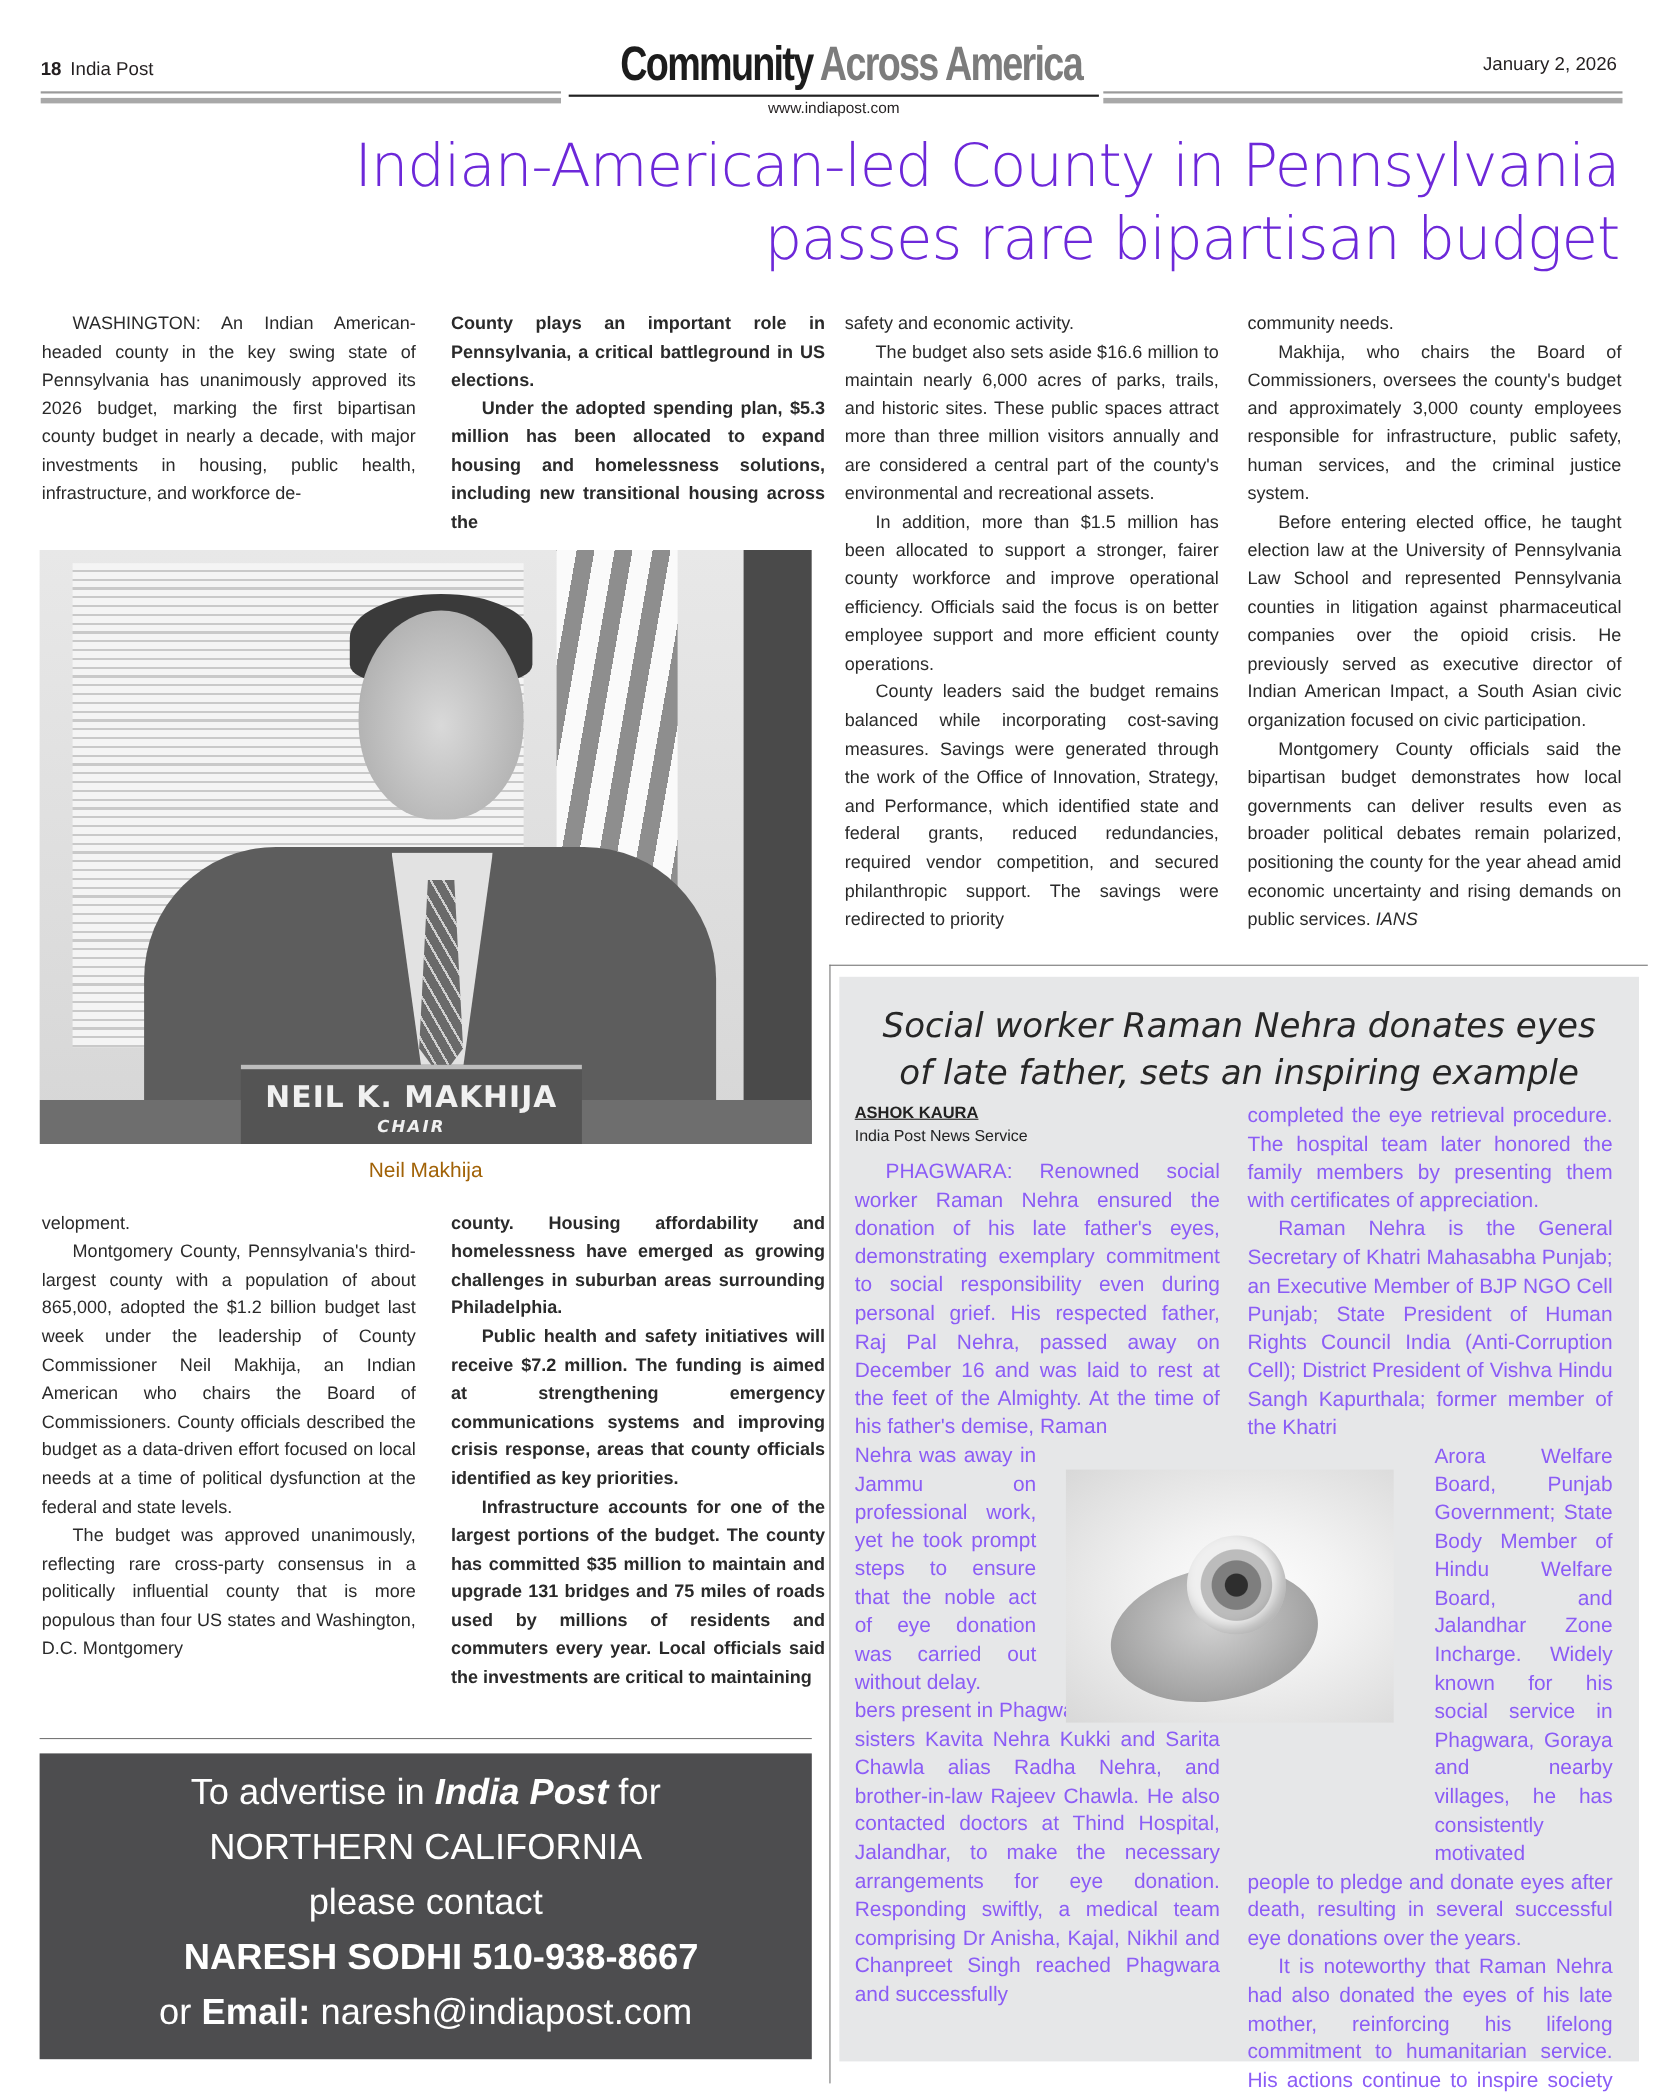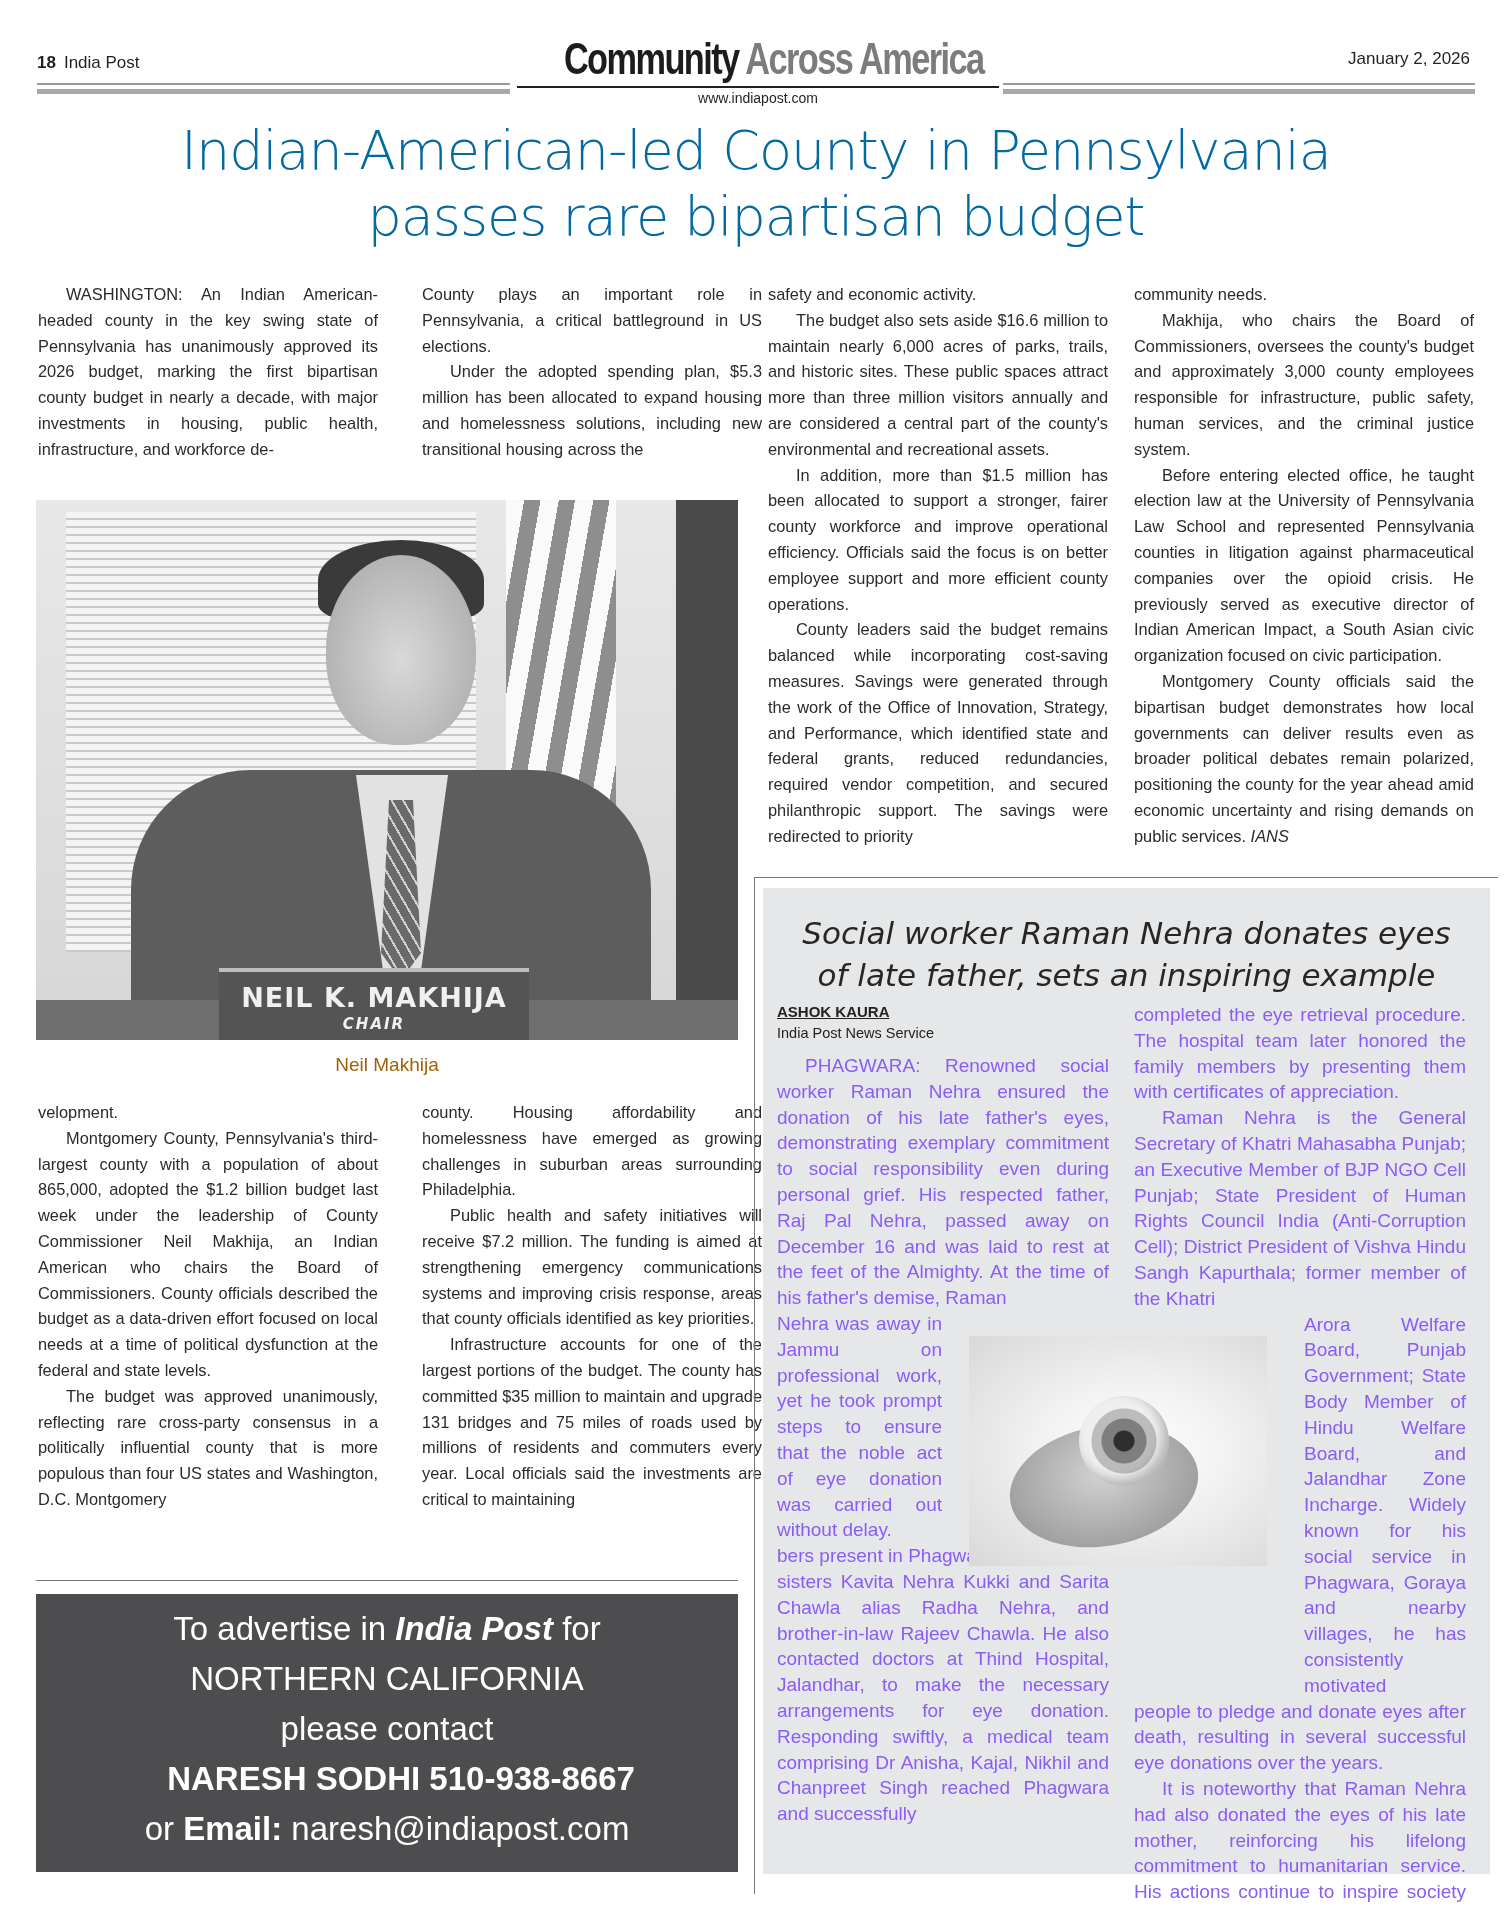--- a/index.html
+++ b/index.html
@@ -17,31 +17,31 @@
   .section-title .w1 { color: #1c1c1c; }
   .section-title .w2 { color: #7c7c7c; }
   .rule-left  { position: absolute; left: 37px; top: 83px; width: 473px; height: 2px; background: #9a9a9a; }
   .rule-left2 { position: absolute; left: 37px; top: 89px; width: 473px; height: 5px; background: #a8a8a8; }
   .rule-right  { position: absolute; left: 1003px; top: 83px; width: 472px; height: 2px; background: #9a9a9a; }
   .rule-right2 { position: absolute; left: 1003px; top: 89px; width: 472px; height: 5px; background: #a8a8a8; }
   .rule-center { position: absolute; left: 517px; top: 86px; width: 482px; height: 2px; background: #222; }
   .site-url { position: absolute; left: 517px; top: 90px; width: 482px; text-align: center; font-size: 14px; }
 
   
-  .headline { position: absolute; left: 40px; top: 118px; width: 1432px; text-align: center;
+  .headline { position: absolute; left: 40px; top: 118px; width: 1432px; text-align: right;
     font-family: "DejaVu Sans", sans-serif; font-weight: 300; font-size: 54px; line-height: 66px;
-    color: #0369a1; letter-spacing: -1px; }
+    color: #6d28d9; letter-spacing: -1px; }
 
   
   .col { position: absolute; width: 340px; font-size: 16.4px; line-height: 25.8px; text-align: justify; color: #2a2a2a; }
   .col p { text-indent: 28px; }
   .col p.cont { text-indent: 0; }
 
   .c1 { left: 38px; }
-  .c2 { left: 422px; }
+  .c2 { left: 410px; font-weight: bold; }
   .c3 { left: 768px; }
   .c4 { left: 1134px; }
 
   
   .photo { position: absolute; left: 36px; top: 500px; width: 702px; height: 540px; overflow: hidden;
     background: linear-gradient(180deg, #e8e8e8 0%, #d6d6d6 100%); padding-left: 45px; }
   .photo .blinds { position: absolute; left: 30px; top: 12px; width: 410px; height: 440px;
     background: repeating-linear-gradient(180deg, #f4f4f4 0 6px, #c9c9c9 6px 8px); }
   .photo .flag-us { position: absolute; left: 470px; top: 0; width: 110px; height: 440px;
     background: repeating-linear-gradient(100deg, #fafafa 0 18px, #8e8e8e 18px 34px); }

